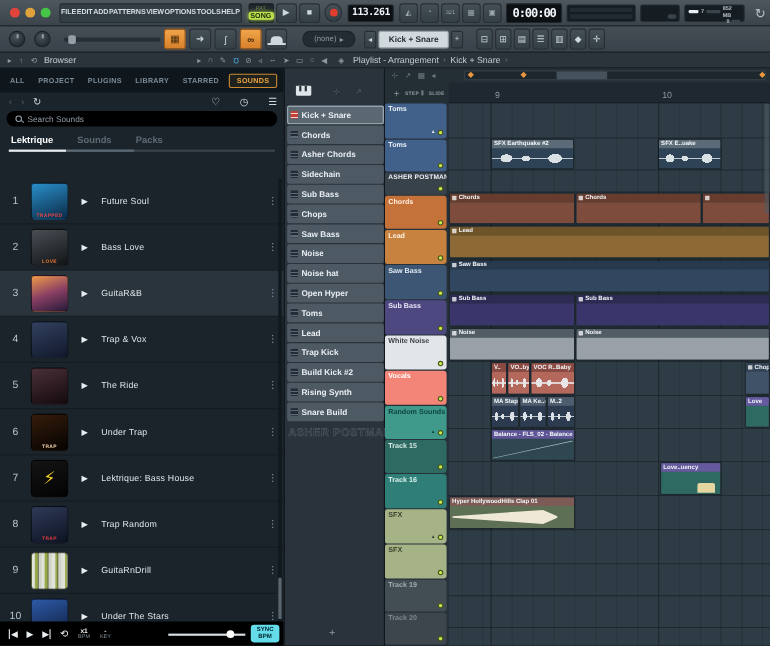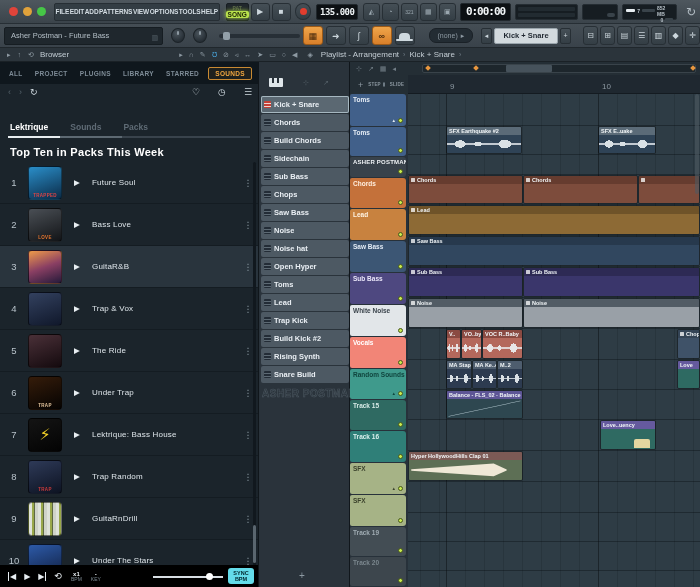--- a/index.html
+++ b/index.html
@@ -170,21 +170,21 @@
   </div>
   <div class="tbtn">
       <span>▶</span>
     </div>
   <div class="tbtn">
       <span>■</span>
     </div>
   <div id="recbtn">
       <i></i>
     </div>
-  <div id="tempo">135.000</div>
+  <div id="tempo">113.261</div>
   <div id="tb-icons">
       <div class="tbtn">◭</div>
       <div class="tbtn">◔</div>
       <div class="tbtn" style="font-size: 5px;">321</div>
       <div class="tbtn">▦</div>
       <div class="tbtn">▣</div>
     </div>
   <div id="timedisp">0:00:00</div>
   <div class="lcdpanel" id="hintpanel">
       <i></i>
@@ -202,24 +202,20 @@
       </div>
     <div class="r">
         <span>0</span>
         <span class="bar2" style="width:8px"></span>
       </div>
   </div>
   <div id="syncbtn">↻</div>
 </div>
 
 <div id="toolbar2">
-  <div id="projtitle">
-      <span>Asher Postman - Future Bass</span>
-      <i>▥</i>
-    </div>
   <div class="knob"></div>
   <div class="knob"></div>
   <div id="shuffle">
       <i></i>
     </div>
   <div class="obtn">
       <span>▦</span>
     </div>
   <div id="t2btns" style="display:flex">
       <div class="gbtn">➜</div>
@@ -284,30 +280,33 @@
   <div id="bnav">
     <span class="dim">‹</span>
     <span class="dim">›</span>
     <span>↻</span>
     <span class="right">
       <span>♡</span>
       <span>◷</span>
       <span>☰</span>
     </span>
   </div>
+  <div id="searchbar">
+    <span class="mag"></span>
+    <span>Search Sounds</span>
+  </div>
   <div id="subtabs">
       <span class="stab active">Lektrique</span>
       <span class="stab">Sounds</span>
       <span class="stab">Packs</span>
     </div>
   <div id="underline">
       <i class="w"></i>
       <i class="g"></i>
     </div>
-  <div id="bheading">Top Ten in Packs This Week</div>
   <div id="packlist">
       <div class="prow">
         <span class="num">1</span>
         <span class="art" style="background: linear-gradient(160deg, rgb(42, 142, 201), rgb(11, 43, 71));">
           <span class="ov" style="color: rgb(226, 68, 68);">TRAPPED</span>
         </span>
         <span class="play">▶</span>
         <span class="ptitle">Future Soul</span>
         <span class="dots">⋮</span>
       </div>
@@ -420,21 +419,21 @@
       <div class="pitem sel">
         <i></i>
         <span>Kick + Snare</span>
       </div>
       <div class="pitem">
         <i></i>
         <span>Chords</span>
       </div>
       <div class="pitem">
         <i></i>
-        <span>Build Chords</span>
+        <span>Asher Chords</span>
       </div>
       <div class="pitem">
         <i></i>
         <span>Sidechain</span>
       </div>
       <div class="pitem">
         <i></i>
         <span>Sub Bass</span>
       </div>
       <div class="pitem">

